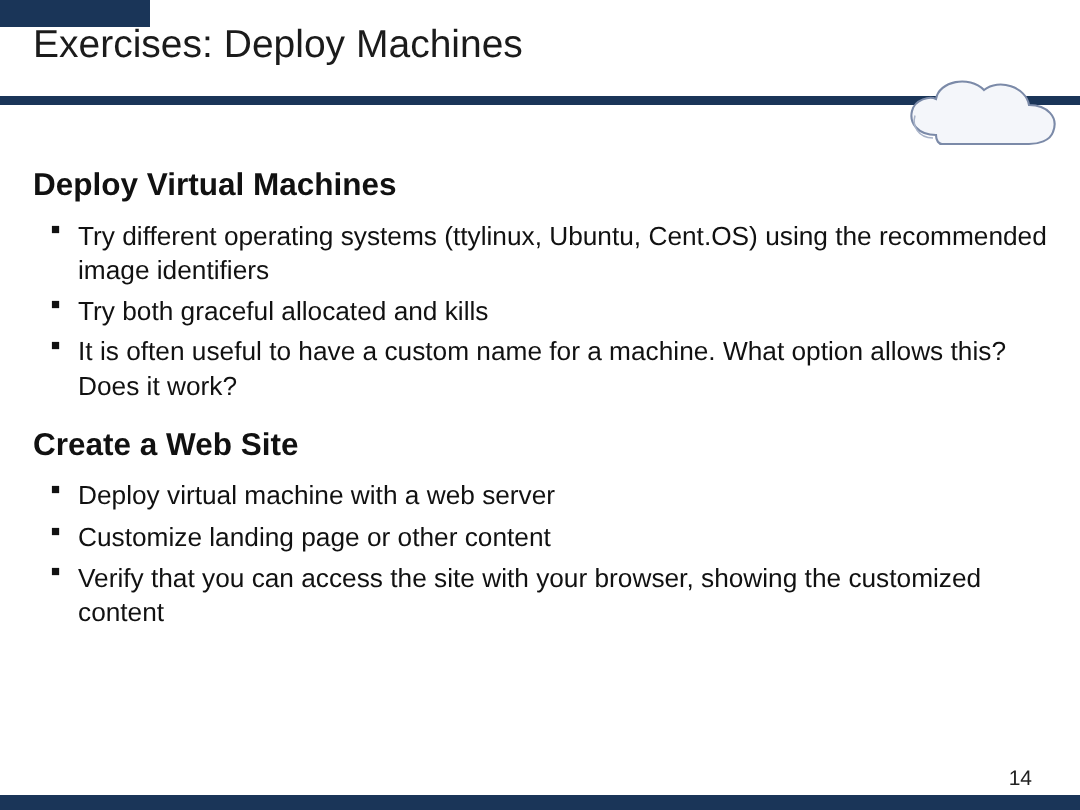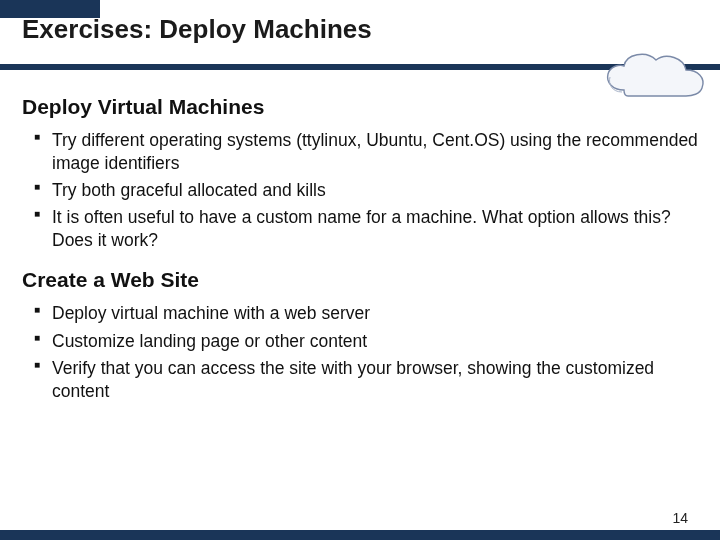--- a/index.html
+++ b/index.html
@@ -2,27 +2,27 @@
 <html><head>
 <meta charset="utf-8">
 <style>
   * { box-sizing: border-box; margin: 0; padding: 0; }
   html, body { width: 720px; height: 540px; font-family: Arial, Helvetica, sans-serif; background: #fff; }
   .slide { position: relative; width: 720px; height: 540px; overflow: hidden; }
 
   .top-accent { position: absolute; top: 0; left: 0; width: 100px; height: 18px; background: #1a3558; }
 
   .title-row { position: absolute; top: 14px; left: 22px; right: 20px; }
-  .title-row h1 { font-size: 26px; font-weight: bold; color: #1b1b1b; }
+  .title-row h1 { font-size: 26px; font-weight: normal; color: #1b1b1b; }
 
   .divider { position: absolute; top: 64px; left: 0; right: 0; height: 6px; background: #1a3558; }
 
   .cloud { position: absolute; top: 46px; right: 6px; width: 120px; height: 60px; z-index: 2; }
 
-  .content { position: absolute; top: 95px; left: 22px; right: 20px; }
+  .content { position: absolute; top: 112px; left: 22px; right: 20px; }
 
   .section-title { font-size: 21px; font-weight: bold; color: #111; margin-bottom: 10px; }
   .section + .section { margin-top: 16px; }
 
   ul.bullets { list-style: none; padding-left: 16px; }
   ul.bullets li { position: relative; font-size: 17.5px; line-height: 1.32; color: #111; padding-left: 14px; margin-bottom: 4px; }
   ul.bullets li::before { content: "■"; position: absolute; left: -4px; top: 1px; font-size: 10px; color: #111; }
 
   .footer-bar { position: absolute; left: 0; right: 0; bottom: 0; height: 10px; background: #1a3558; }
   .page-num { position: absolute; right: 32px; bottom: 14px; font-size: 14px; color: #222; }

